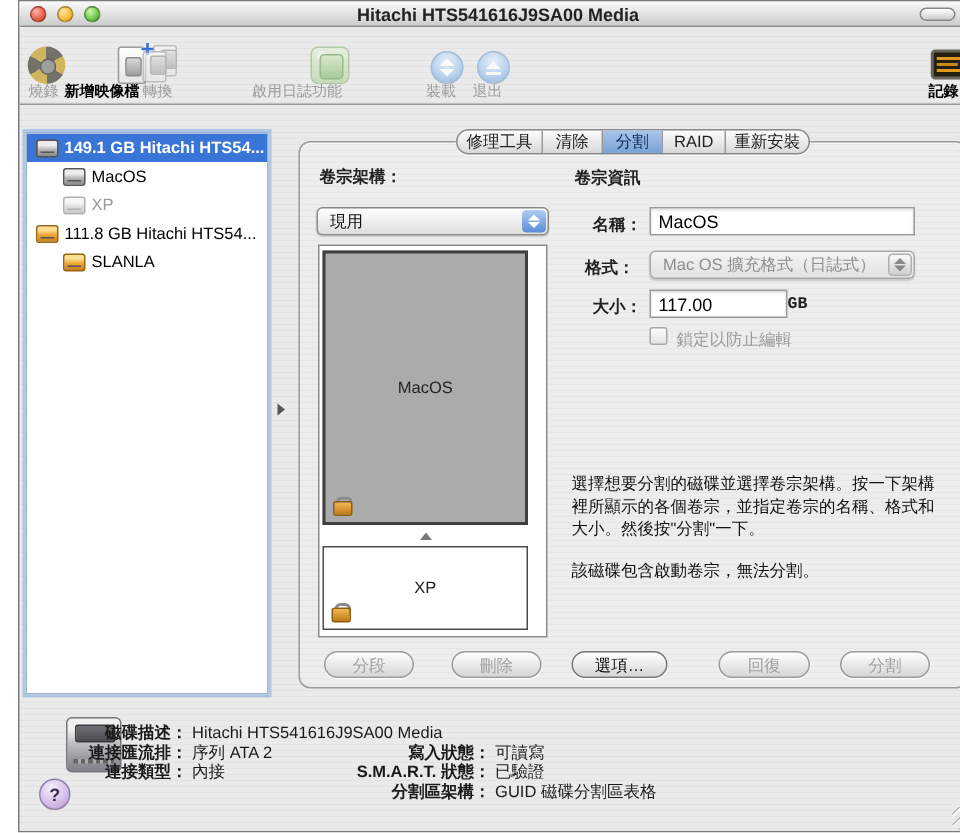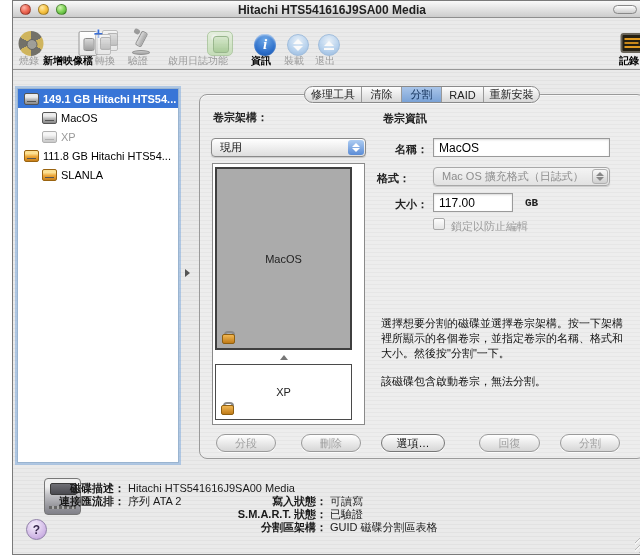--- a/index.html
+++ b/index.html
@@ -204,35 +204,23 @@
         </div>
       <div class="tb-label">新增映像檔</div>
     </div>
     <div class="tb-item" style="left:77px;width:30px;">
       <div class="tb-icon icon-convert">
           <span class="doc"></span>
           <span class="doc"></span>
         </div>
       <div class="tb-label">轉換</div>
     </div>
-    <div class="tb-item" style="left:110px;width:30px;">
-      <div class="tb-icon icon-verify">
-          <span class="eye"></span>
-          <span class="tube"></span>
-          <span class="base"></span>
-        </div>
-      <div class="tb-label">驗證</div>
-    </div>
     <div class="tb-item" style="left:150px;width:70px;">
       <div class="tb-icon icon-journal"></div>
       <div class="tb-label">啟用日誌功能</div>
-    </div>
-    <div class="tb-item enabled" style="left:233px;width:30px;">
-      <div class="tb-icon blue-circle"></div>
-      <div class="tb-label">資訊</div>
     </div>
     <div class="tb-item" style="left:297px;width:30px;">
       <div class="tb-icon pale-circle">
           <span class="tri-up" style="top:6px;"></span>
           <span class="eject-bar"></span>
         </div>
       <div class="tb-label">退出</div>
     </div>
     <div class="tb-item" style="left:266px;width:30px;">
       <div class="tb-icon pale-circle">
@@ -312,31 +300,31 @@
       <span>XP</span>
       <span class="lock"></span>
     </div>
   </div>
 
   <div class="field-label" style="left:370px;top:110px;">卷宗資訊</div>
 
   <div class="vlabel" style="left:355px;top:141px;">名稱：</div>
   <input class="tfield" style="left: 420px; top: 137px; width: 177px;" value="MacOS">
 
-  <div class="vlabel" style="left:337px;top:170px;">格式：</div>
+  <div class="vlabel" style="left:350px;top:170px;">格式：</div>
   <div class="popup disabled" style="left:420px;top:166px;width:177px;">
     <span>Mac OS 擴充格式（日誌式）</span>
     <span class="stepper">
         <span class="up"></span>
         <span class="dn"></span>
       </span>
   </div>
 
   <div class="vlabel" style="left:355px;top:196px;">大小：</div>
-  <input class="tfield" style="left: 420px; top: 192px; width: 80px;" value="117.00">
+  <input class="tfield" style="left: 420px; top: 192px; width: 92px;" value="117.00">
   <div class="unit" style="left:512px;top:196px;font-family:Liberation Mono, monospace;">GB</div>
 
   <div class="chk" style="left:420px;top:217px;"></div>
   <div class="chk-label" style="left:438px;top:218px;">鎖定以防止編輯</div>
 
   <div class="para" style="left:368px;top:315px;width:252px;">選擇想要分割的磁碟並選擇卷宗架構。按一下架構裡所顯示的各個卷宗，並指定卷宗的名稱、格式和大小。然後按"分割"一下。</div>
   <div class="para" style="left:368px;top:373px;width:252px;">該磁碟包含啟動卷宗，無法分割。</div>
 
   <div class="btn" style="left:203px;width:60px;">分段</div>
   <div class="btn" style="left:288px;width:60px;">刪除</div>
@@ -347,20 +335,24 @@
   <div class="hd-icon"></div>
 
   <div class="info-row" style="left:20px;top:480px;">
     <span class="info-label w-left">磁碟描述：</span>
     <span class="info-value">Hitachi HTS541616J9SA00 Media</span>
   </div>
   <div class="info-row" style="left:20px;top:493px;">
     <span class="info-label w-left">連接匯流排：</span>
     <span class="info-value">序列 ATA 2</span>
   </div>
+  <div class="info-row" style="left:20px;top:506px;">
+    <span class="info-label w-left">連接類型：</span>
+    <span class="info-value">內接</span>
+  </div>
 
   <div class="info-row" style="left:184px;top:493px;">
     <span class="info-label w-right">寫入狀態：</span>
     <span class="info-value">可讀寫</span>
   </div>
   <div class="info-row" style="left:184px;top:506px;">
     <span class="info-label w-right">S.M.A.R.T. 狀態：</span>
     <span class="info-value">已驗證</span>
   </div>
   <div class="info-row" style="left:184px;top:519px;">

